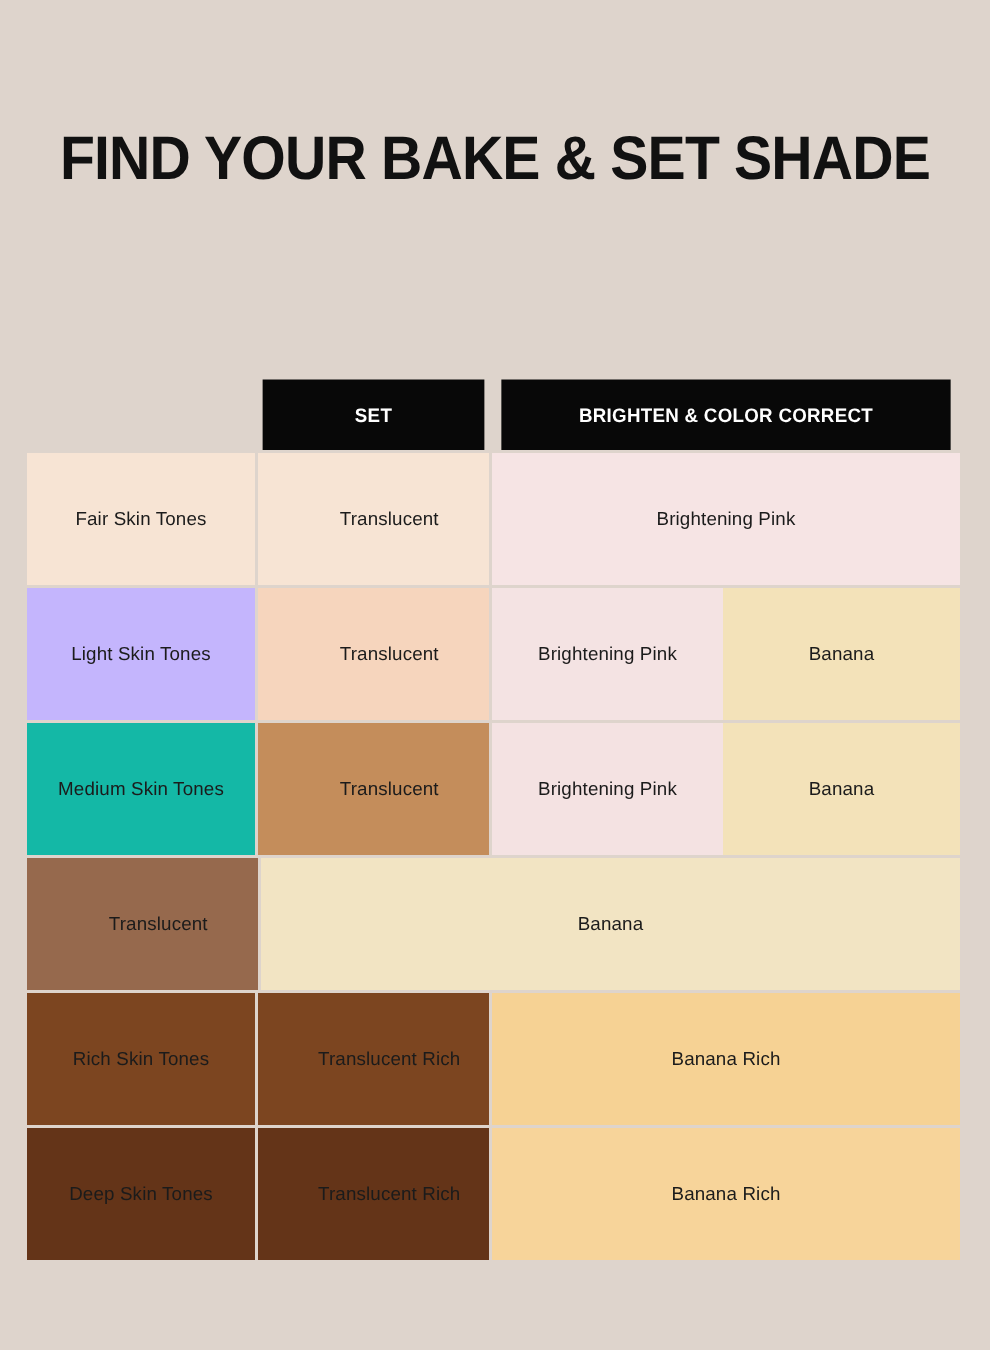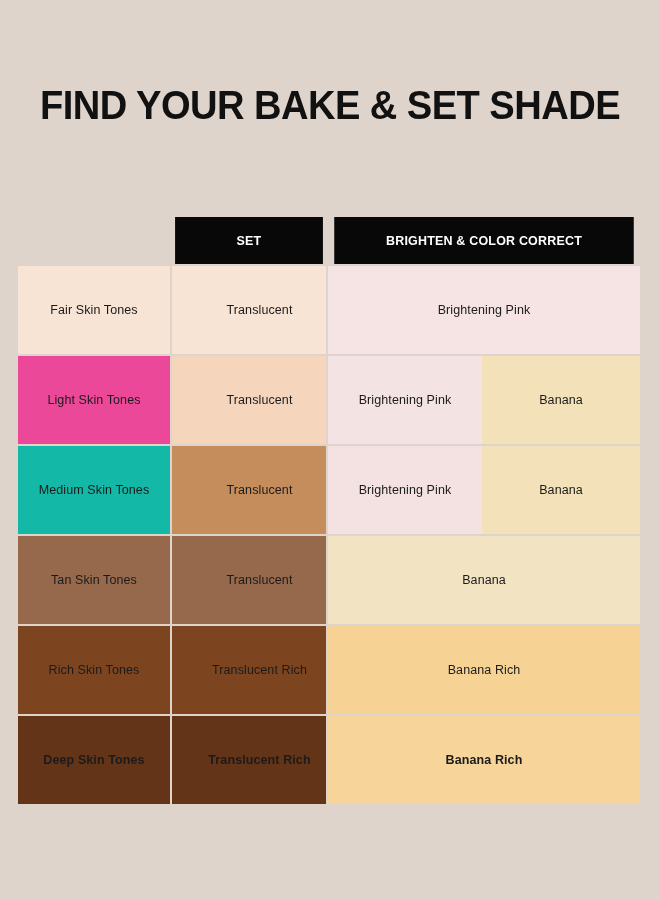--- a/index.html
+++ b/index.html
@@ -44,20 +44,21 @@
     left: 18px;
     top: 217px;
     width: 622px;
   }
 
   
   .thead {
     display: flex;
     height: 47px;
     margin-bottom: 2px;
+    margin-top: 36px;
   }
   .th-spacer {
     width: 152px;
     flex: 0 0 152px;
     background: #ded4cc;
     margin-right: 2px;
   }
   .th {
     background: #080808;
     color: #ffffff;
@@ -81,21 +82,20 @@
   }
 
   
   .row {
     display: flex;
     height: 88px;
     margin-bottom: 2px;
   }
   .row:last-child {
     margin-bottom: 0;
-    font-weight: bold;
   }
 
   .cell {
     display: flex;
     align-items: center;
     justify-content: center;
     font-size: 12.5px;
     color: #1b1b1b;
     letter-spacing: 0.1px;
     white-space: nowrap;
@@ -145,37 +145,36 @@
 
     <div id="rows-container">
         <div class="row">
           <div class="cell cell-tone" style="background: rgb(247, 228, 212);">Fair Skin Tones</div>
           <div class="cell cell-set" style="background: rgb(247, 228, 212);">Translucent</div>
           <div class="brighten-group">
             <div class="cell cell-brighten" style="background: rgb(246, 228, 228);">Brightening Pink</div>
           </div>
         </div>
         <div class="row">
-          <div class="cell cell-tone" style="background: #ec4899;">Light Skin Tones</div>
+          <div class="cell cell-tone" style="background: #c4b5fd;">Light Skin Tones</div>
           <div class="cell cell-set" style="background: rgb(246, 213, 189);">Translucent</div>
           <div class="brighten-group">
             <div class="cell cell-brighten split-left" style="background: rgb(244, 227, 227);">Brightening Pink</div>
             <div class="cell cell-brighten split-right" style="background: rgb(243, 226, 185);">Banana</div>
           </div>
         </div>
         <div class="row">
           <div class="cell cell-tone" style="background: #14b8a6;">Medium Skin Tones</div>
           <div class="cell cell-set" style="background: rgb(196, 141, 91);">Translucent</div>
           <div class="brighten-group">
             <div class="cell cell-brighten split-left" style="background: rgb(244, 226, 226);">Brightening Pink</div>
             <div class="cell cell-brighten split-right" style="background: rgb(243, 226, 185);">Banana</div>
           </div>
         </div>
         <div class="row">
-          <div class="cell cell-tone" style="background: rgb(150, 105, 77);">Tan Skin Tones</div>
           <div class="cell cell-set" style="background: rgb(150, 105, 77);">Translucent</div>
           <div class="brighten-group">
             <div class="cell cell-brighten" style="background: rgb(242, 228, 195);">Banana</div>
           </div>
         </div>
         <div class="row">
           <div class="cell cell-tone" style="background: rgb(124, 69, 32); text-align: center;">Rich Skin Tones</div>
           <div class="cell cell-set" style="background: rgb(124, 69, 32);">Translucent Rich</div>
           <div class="brighten-group">
             <div class="cell cell-brighten" style="background: rgb(246, 210, 148);">Banana Rich</div>

